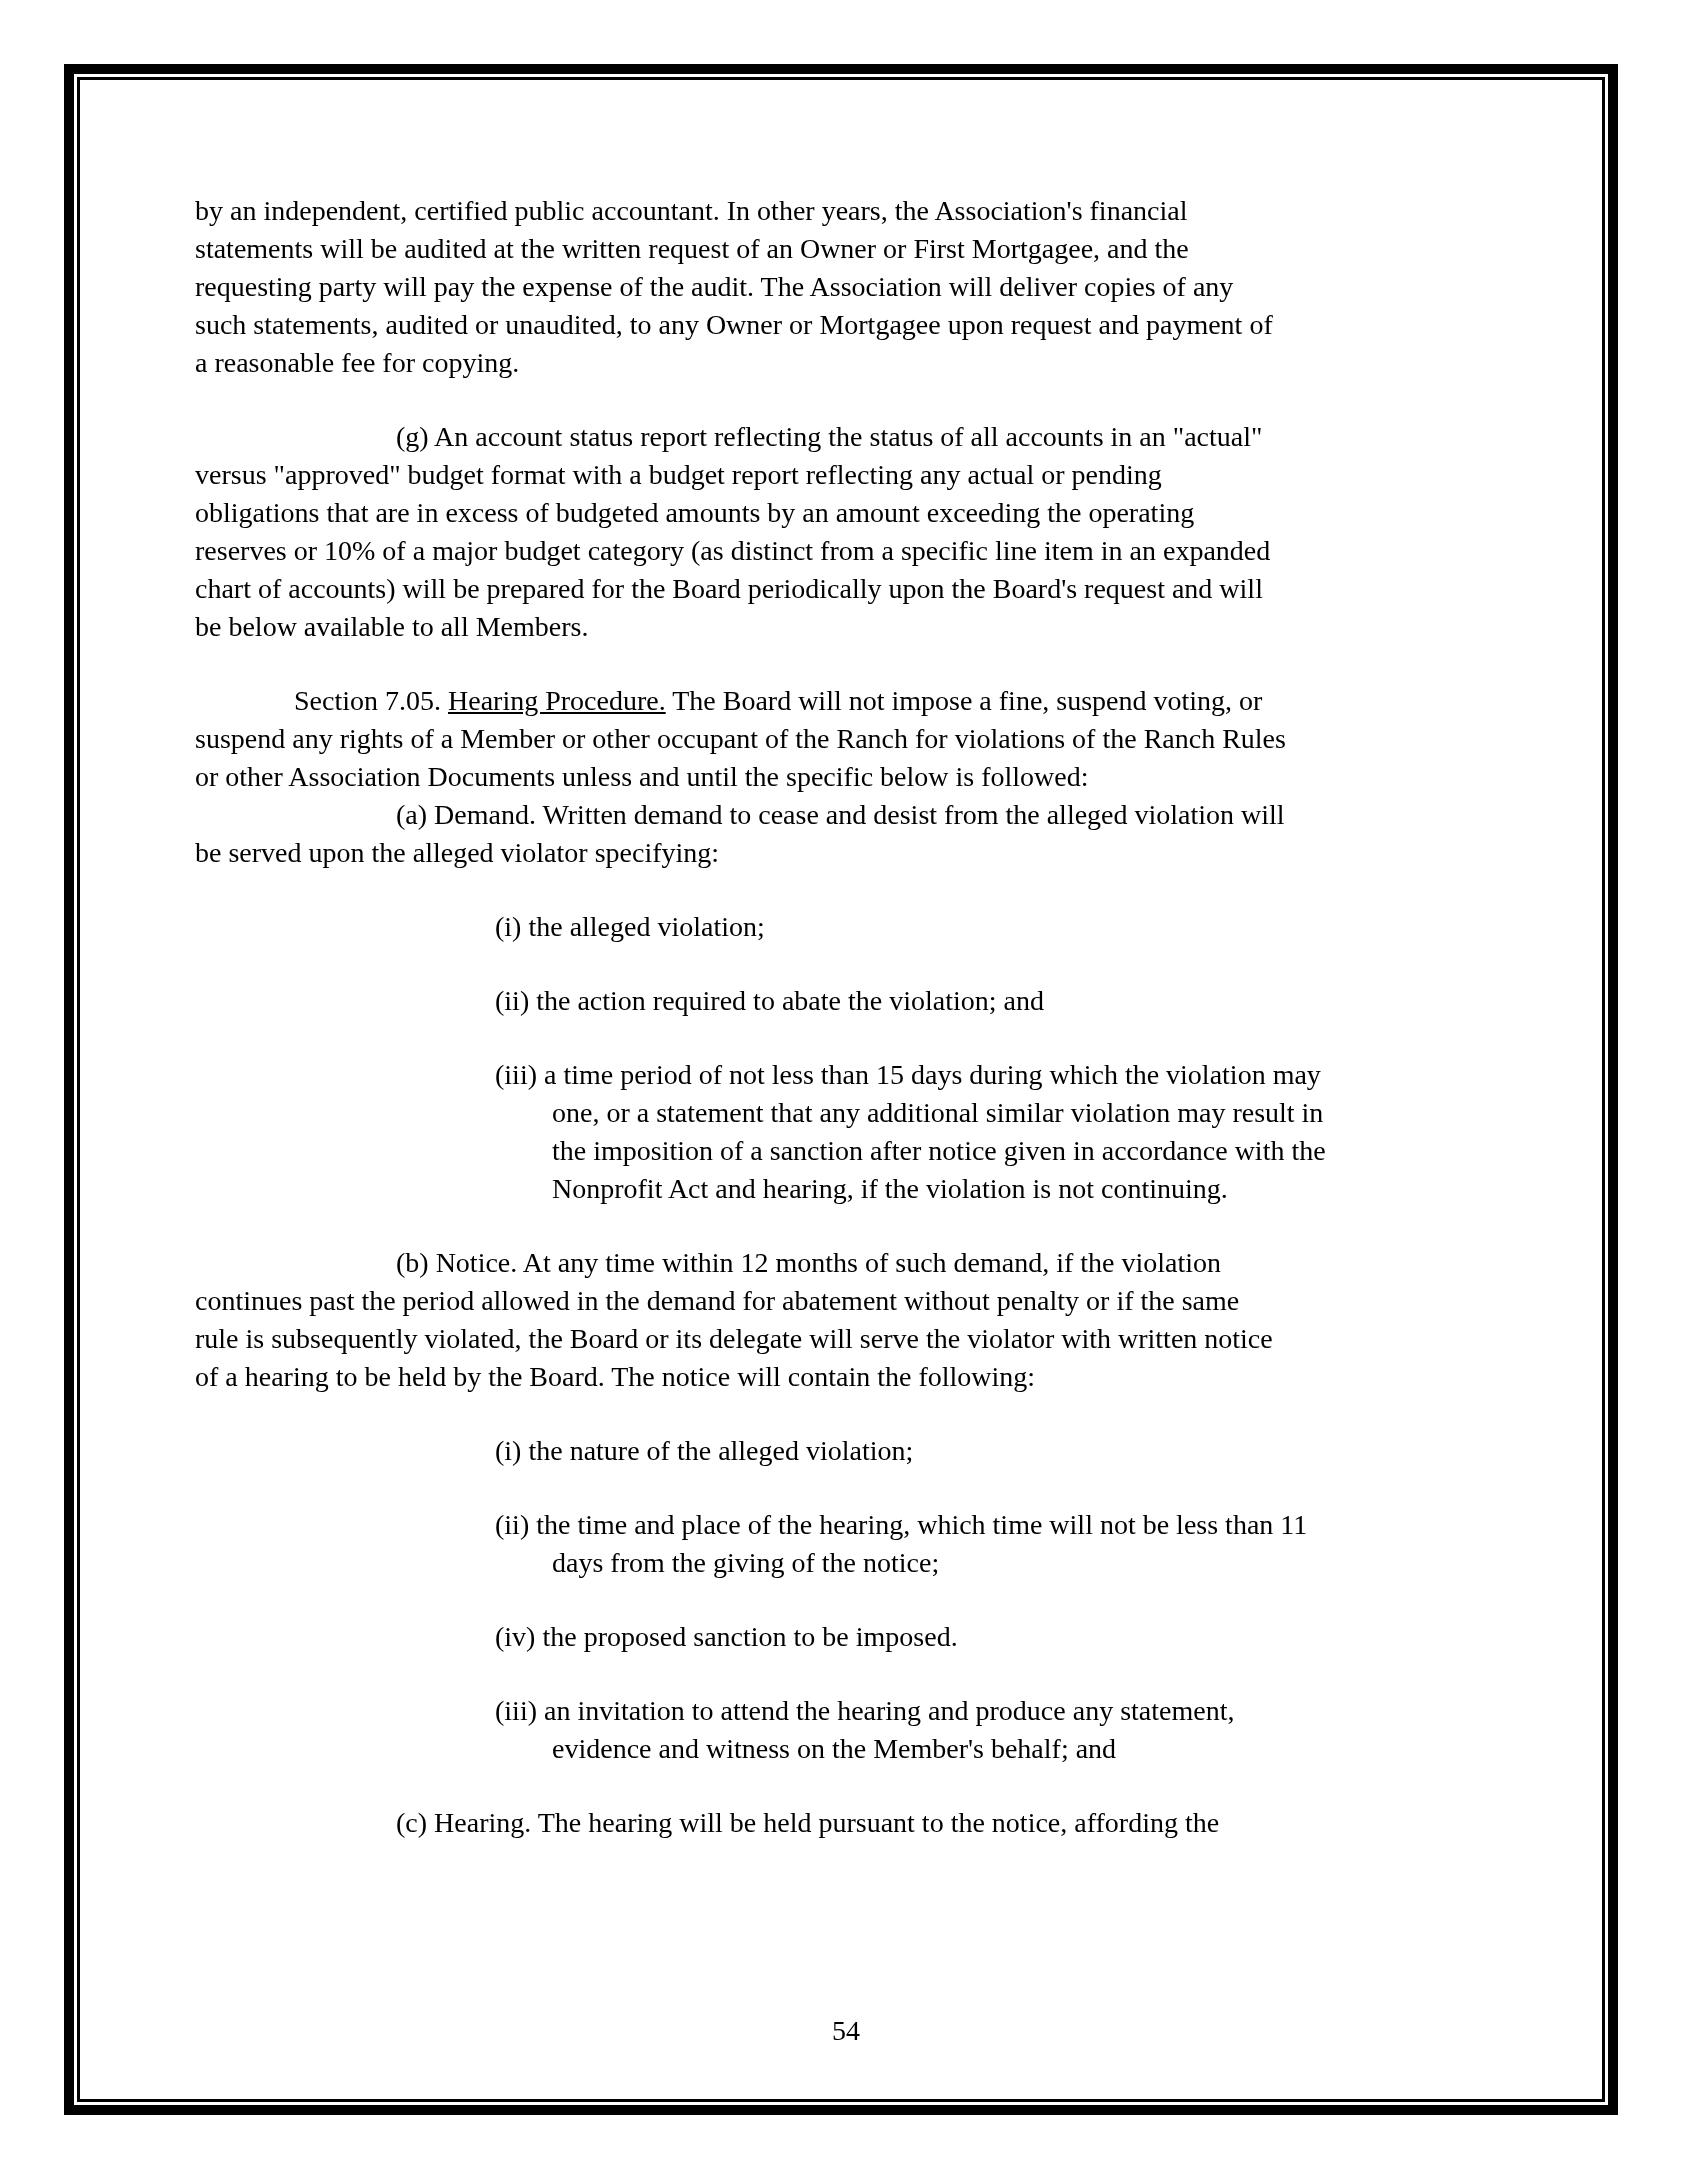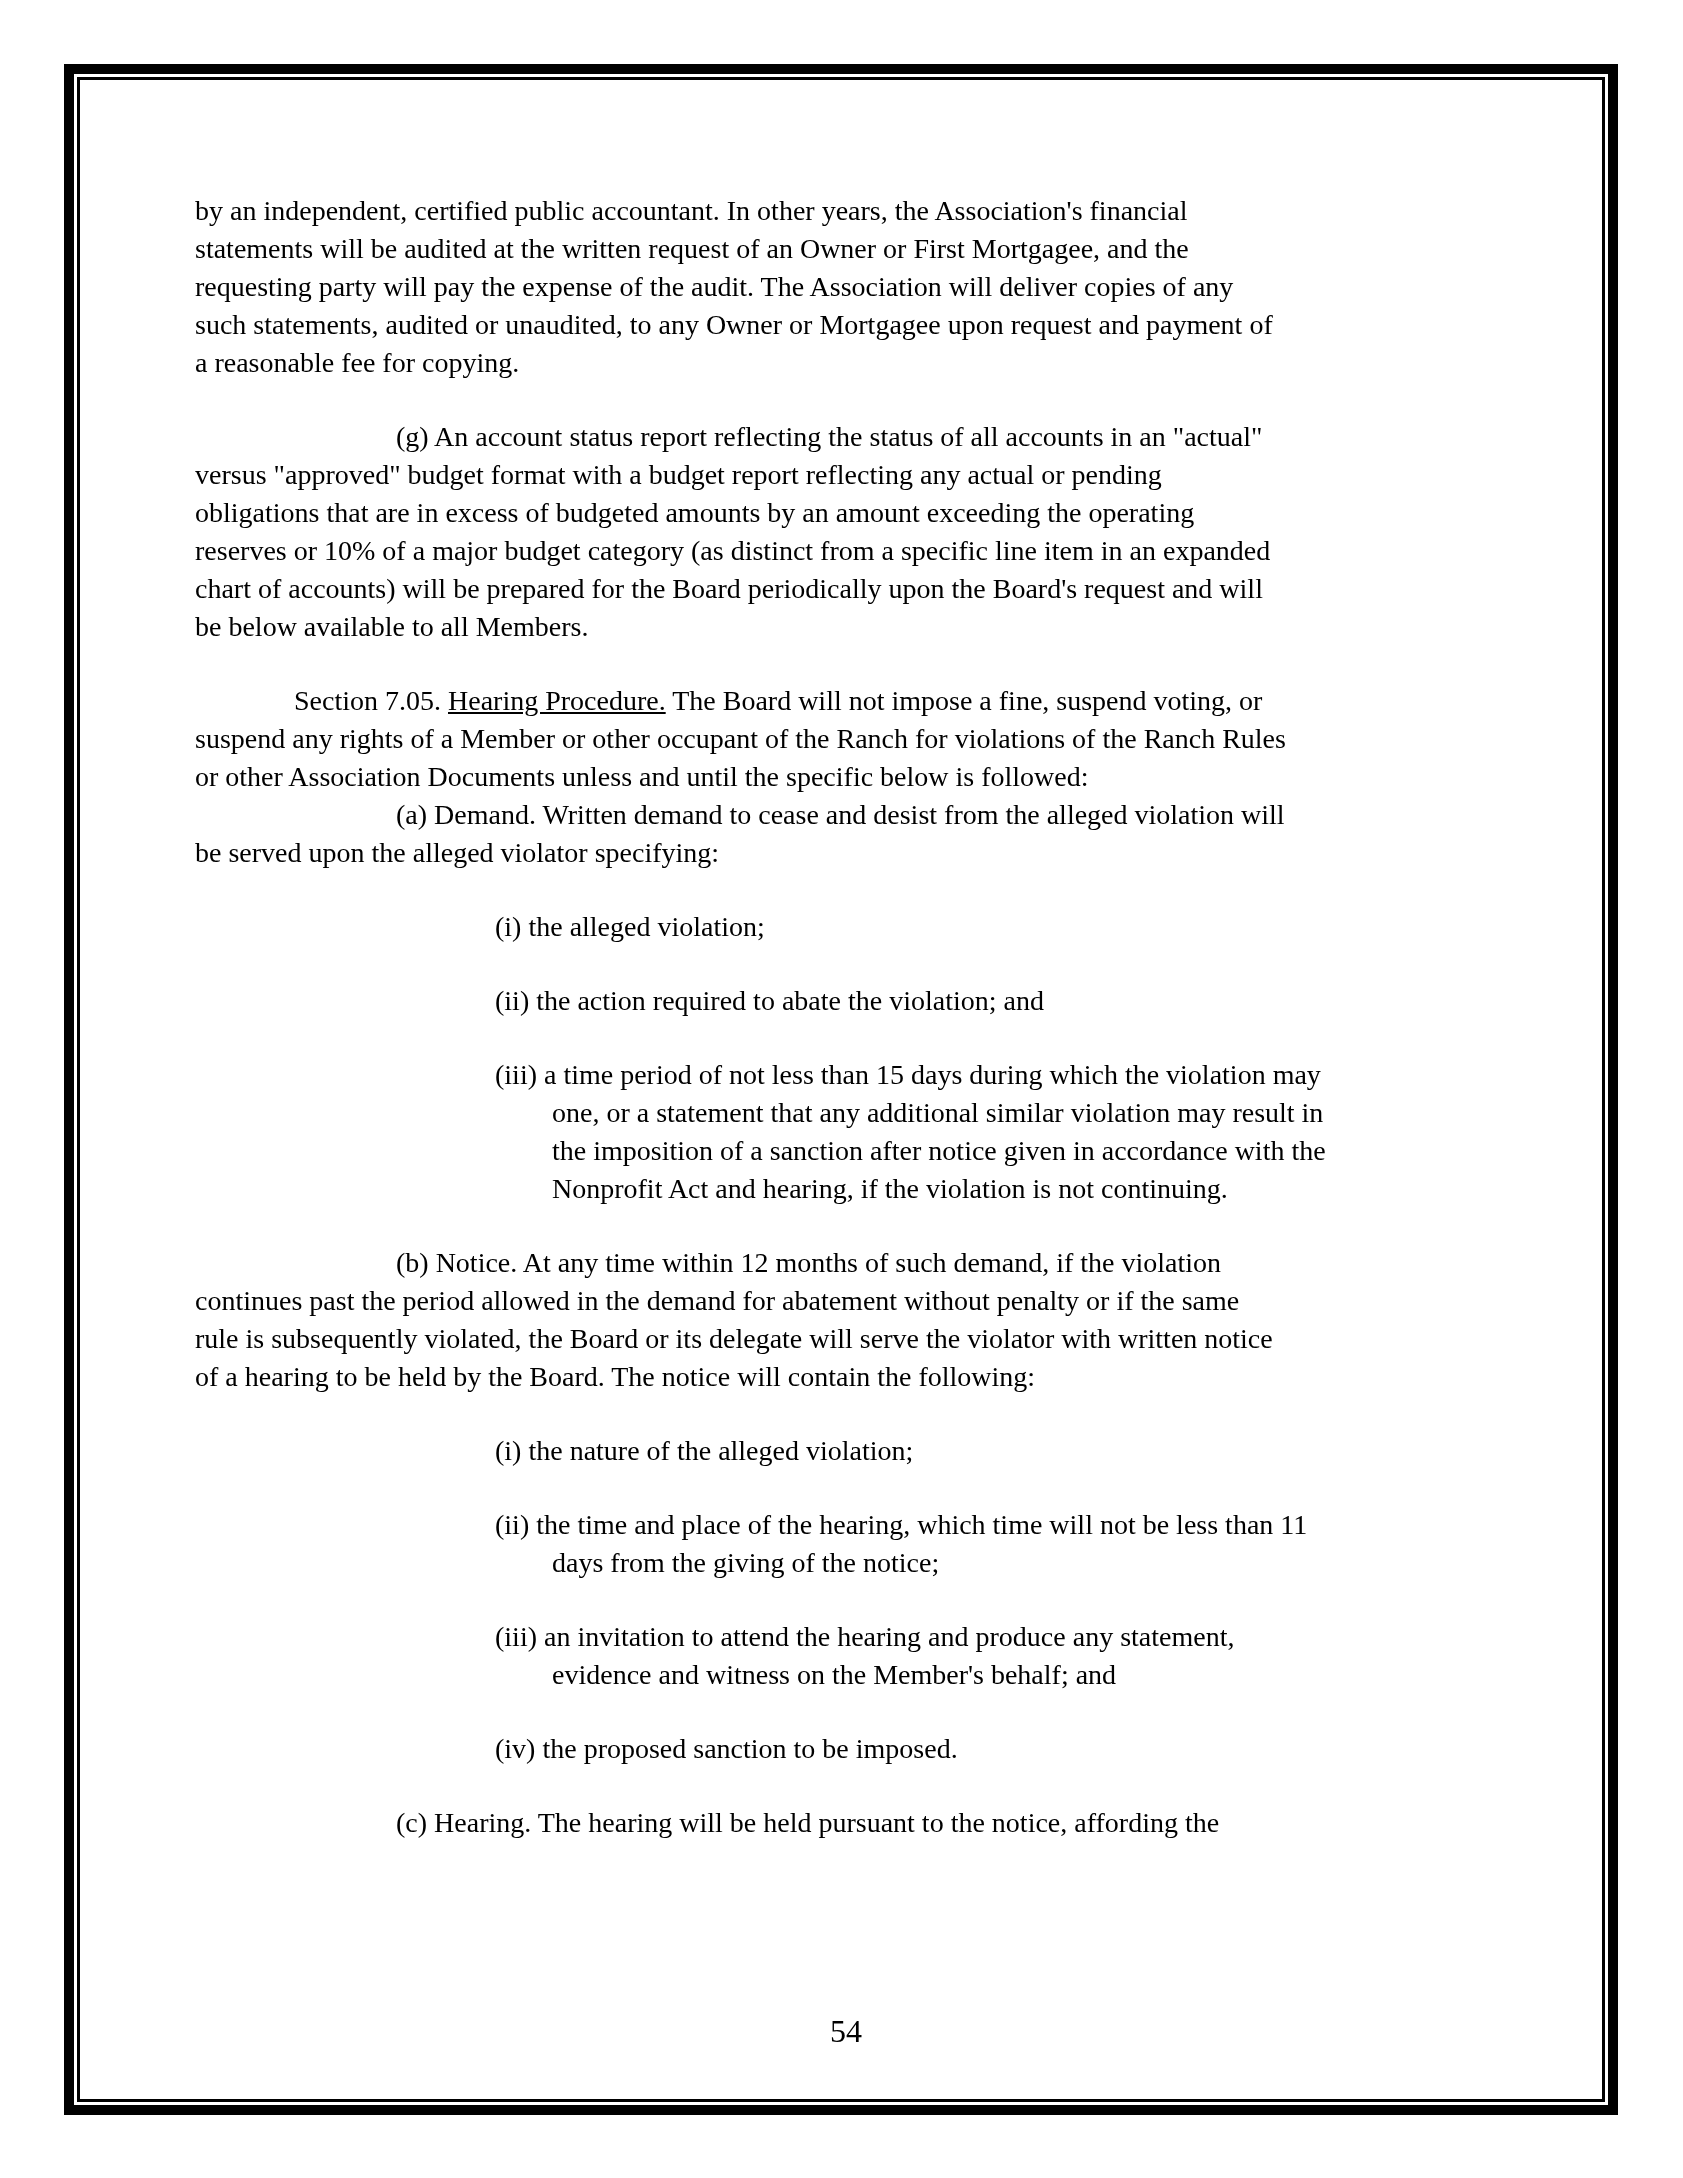--- a/index.html
+++ b/index.html
@@ -45,21 +45,21 @@
   .letter  > .line.first { padding-left: 201px; }
   .item    > .line.first { padding-left: 300px; }
   .item    > .line.rest  { padding-left: 357px; }
   .underlined { text-decoration: underline; }
   .page-number {
     position: absolute;
     left: 195px;
     top: 2012px;
     width: 1302px;
     text-align: center;
-    font-size: 32px;
+    font-size: 28px;
     line-height: 38px;
   }
 </style>
 </head>
 <body>
 
 <div class="frame-outer">
   <div class="frame-inner"></div>
 </div>
 
@@ -107,25 +107,25 @@
       <div class="line rest">of a hearing to be held by the Board. The notice will contain the following:</div>
     </div>
     <div class="block item gap1">
       <div class="line first">(i) the nature of the alleged violation;</div>
     </div>
     <div class="block item gap1">
       <div class="line first">(ii) the time and place of the hearing, which time will not be less than 11</div>
       <div class="line rest">days from the giving of the notice;</div>
     </div>
     <div class="block item gap1">
+      <div class="line first">(iv) the proposed sanction to be imposed.</div>
+    </div>
+    <div class="block item gap1">
       <div class="line first">(iii) an invitation to attend the hearing and produce any statement,</div>
       <div class="line rest">evidence and witness on the Member's behalf; and</div>
-    </div>
-    <div class="block item gap1">
-      <div class="line first">(iv) the proposed sanction to be imposed.</div>
     </div>
     <div class="block letter gap1">
       <div class="line first">(c) Hearing. The hearing will be held pursuant to the notice, affording the</div>
     </div>
   </div>
 
 <div class="page-number">54</div>
 
 
 </body></html>

